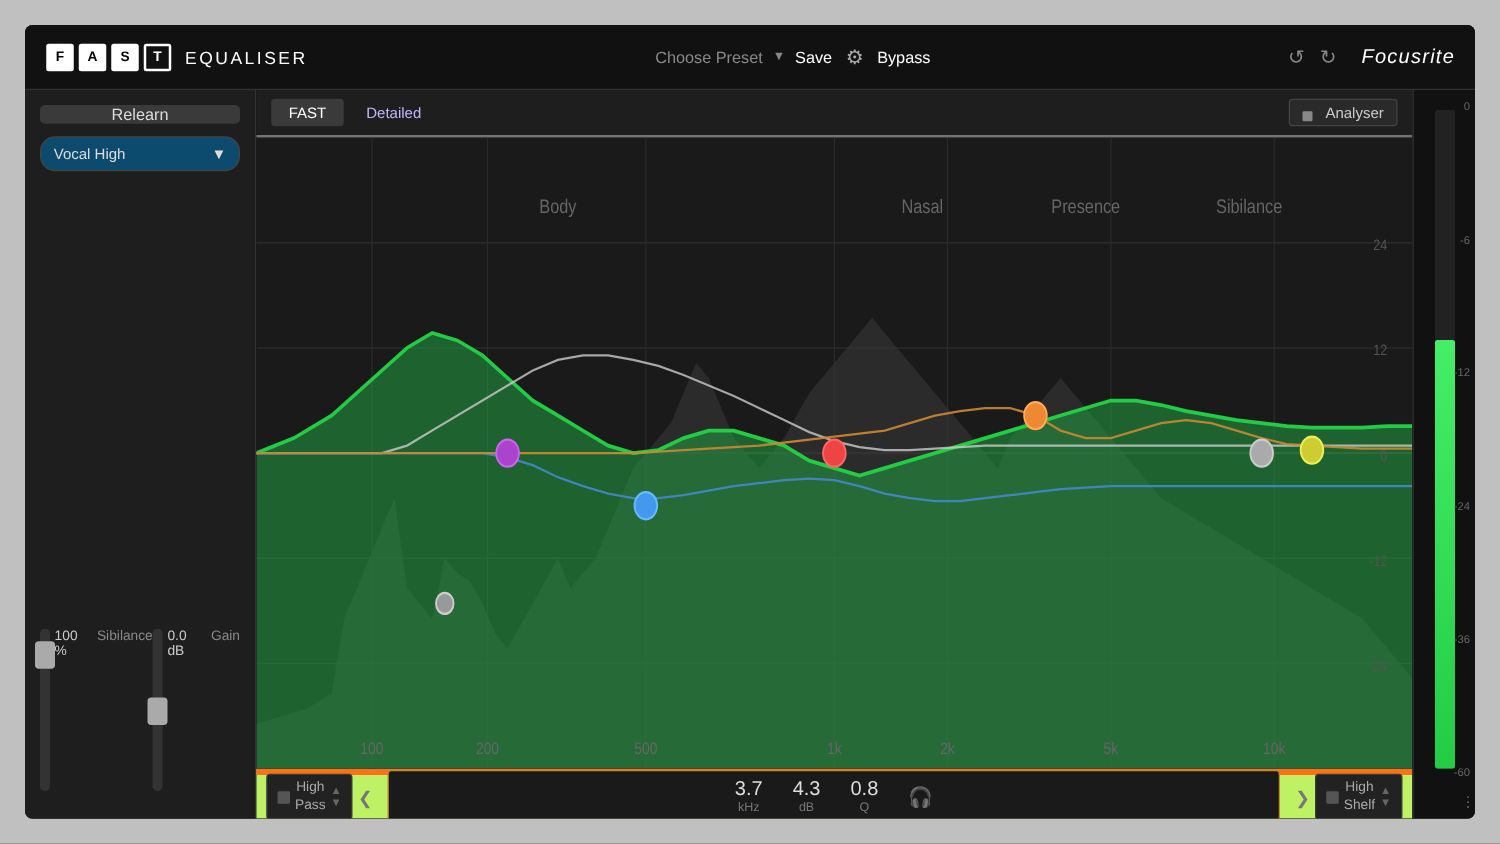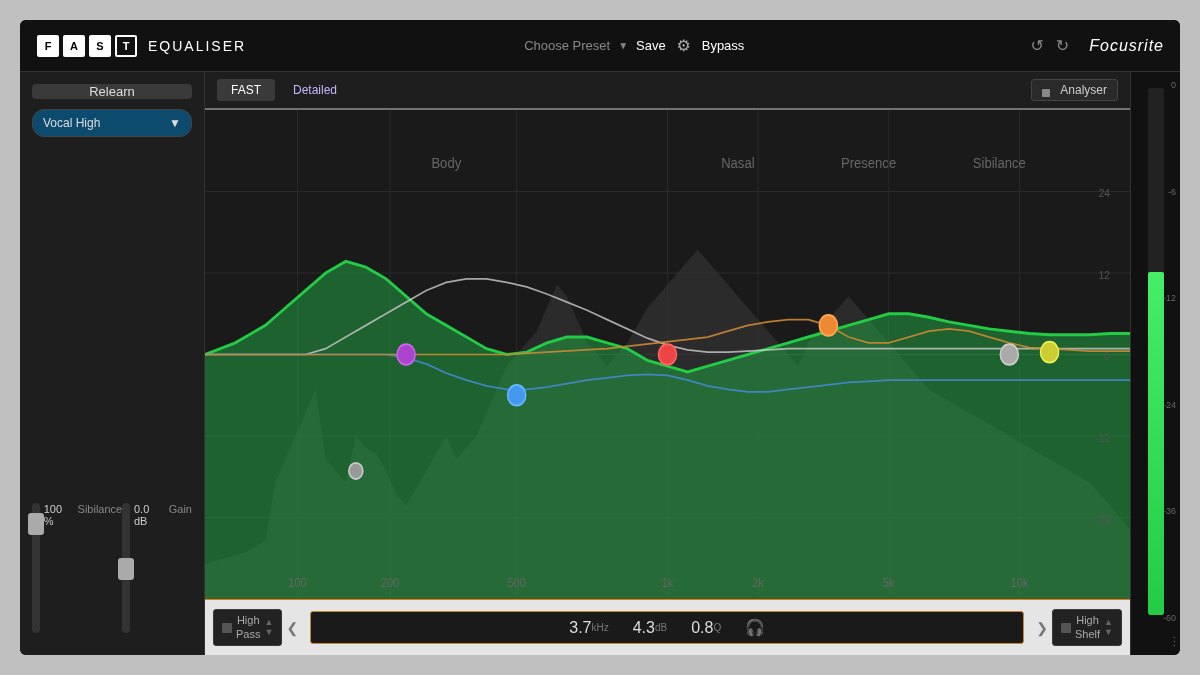--- a/index.html
+++ b/index.html
@@ -269,23 +269,23 @@
       flex: 1;
       position: relative;
       overflow: hidden;
     }
     .eq-canvas {
       width: 100%;
       height: 100%;
     }
     
     .bottom-bar {
-      height: 56px;
-      background: #e5e5e5;
-      border-top: 1px solid #f97316;
+      height: 40px;
+      background: #bef264;
+      border-top: 5px solid #f97316;
       display: flex;
       align-items: center;
       padding: 0 8px;
       gap: 4px;
       flex-shrink: 0;
     }
     .band-control {
       display: flex;
       align-items: center;
       gap: 4px;
@@ -324,21 +324,21 @@
       justify-content: center;
       background: #1a1a1a;
       border: 1px solid #c8882a;
       border-radius: 3px;
       padding: 6px 16px;
       gap: 24px;
       margin: 0 8px;
     }
     .freq-value-group {
       display: flex;
-      flex-direction: row;
+      flex-direction: column;
       align-items: center;
     }
     .freq-value {
       color: #ddd;
       font-size: 16px;
       font-weight: 300;
     }
     .freq-unit {
       color: #777;
       font-size: 10px;

